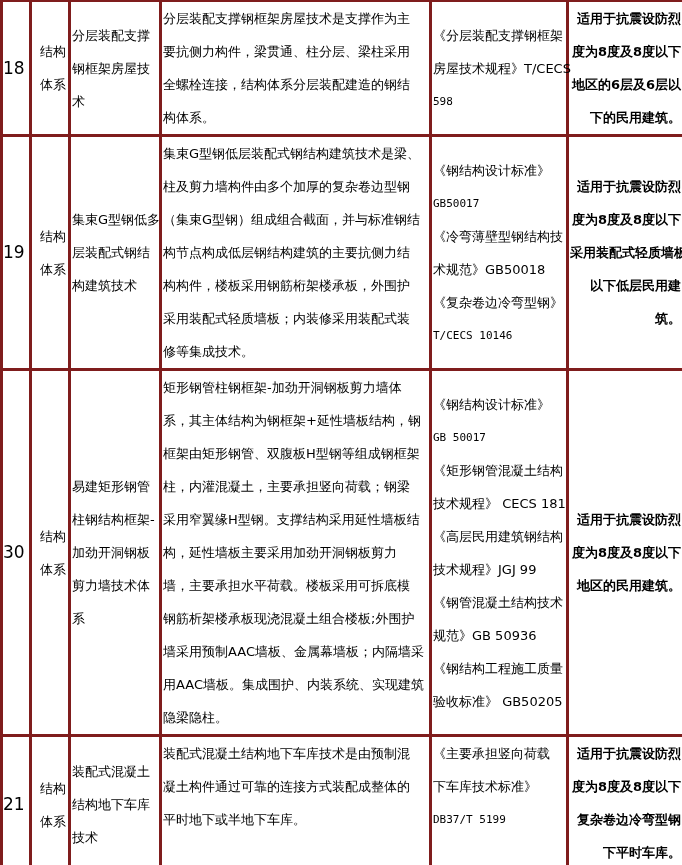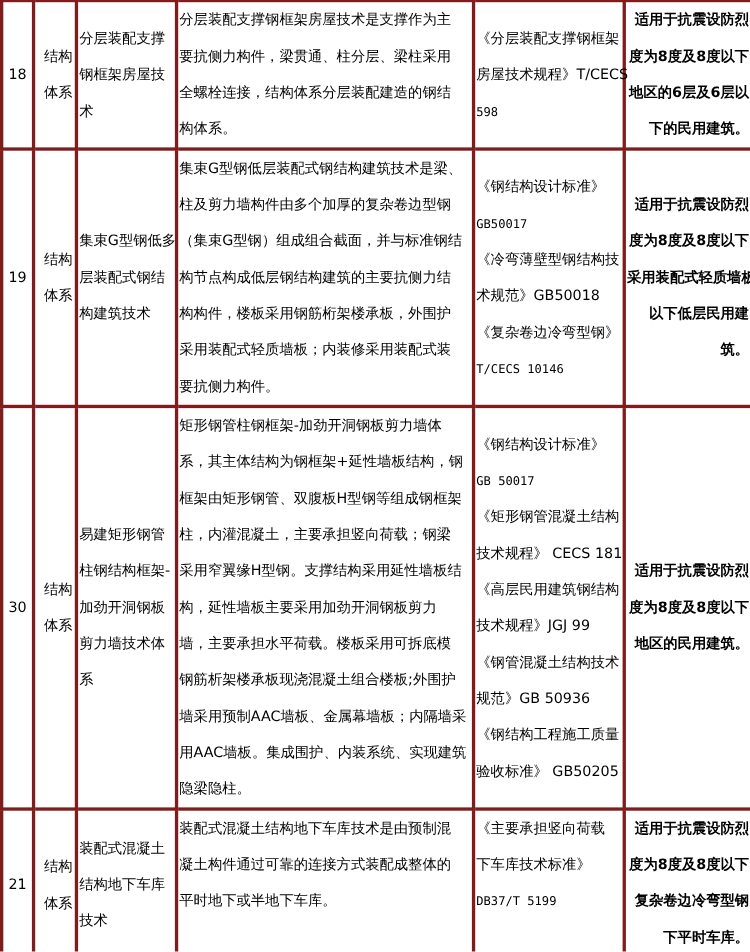--- a/index.html
+++ b/index.html
@@ -21,21 +21,21 @@
     line-height: 33px;
     word-break: break-all;
     overflow-wrap: anywhere;
   }
   col.c-no   { width: 29px; }
   col.c-cat  { width: 39px; }
   col.c-name { width: 91px; }
   col.c-desc { width: 270px; }
   col.c-std  { width: 137px; }
   col.c-app  { width: 116px; }
-  td.no { text-align: center; font-size: 13px; }
+  td.no { font-size: 17px; }
   td.cat { text-align: right; padding-left: 7px !important; padding-right: 2px !important; }
   td.name { text-align: left; padding: 0 1px !important; margin-top: 16px; }
   td.desc { text-align: left; padding: 0 1px !important; }
   td.std { text-align: left; padding: 0 1px !important; }
   td.app { text-align: right; padding: 0 1px !important; font-weight: bold; }
   .line { display: block; white-space: nowrap; }
   .std .code { font-family: "DejaVu Sans Mono", "Liberation Mono", monospace; font-size: 11px; }
   tr.r18 td { height: 132px; }
   tr.r19 td { height: 231px; }
   tr.r20 td { height: 363px; }
@@ -100,21 +100,21 @@
           <span class="line">层装配式钢结</span>
           <span class="line">构建筑技术</span>
         </td>
         <td class="desc">
           <span class="line">集束G型钢低层装配式钢结构建筑技术是梁、</span>
           <span class="line">柱及剪力墙构件由多个加厚的复杂卷边型钢</span>
           <span class="line">（集束G型钢）组成组合截面，并与标准钢结</span>
           <span class="line">构节点构成低层钢结构建筑的主要抗侧力结</span>
           <span class="line">构构件，楼板采用钢筋桁架楼承板，外围护</span>
           <span class="line">采用装配式轻质墙板；内装修采用装配式装</span>
-          <span class="line">要抗侧力构件。</span>
+          <span class="line">修等集成技术。</span>
         </td>
         <td class="std">
           <span class="line">《钢结构设计标准》</span>
           <span class="line code">GB50017</span>
           <span class="line">《冷弯薄壁型钢结构技</span>
           <span class="line">术规范》GB50018</span>
           <span class="line">《复杂卷边冷弯型钢》</span>
           <span class="line code">T/CECS 10146</span>
         </td>
         <td class="app">

